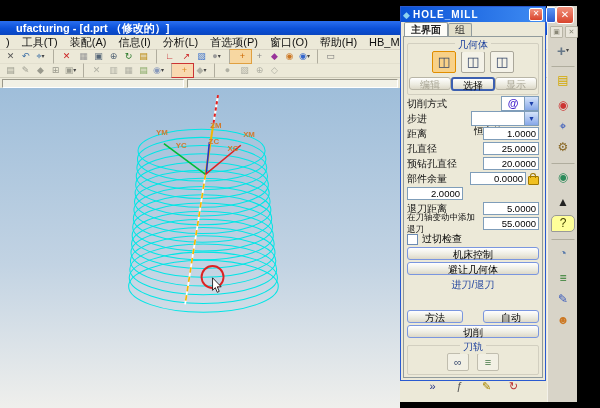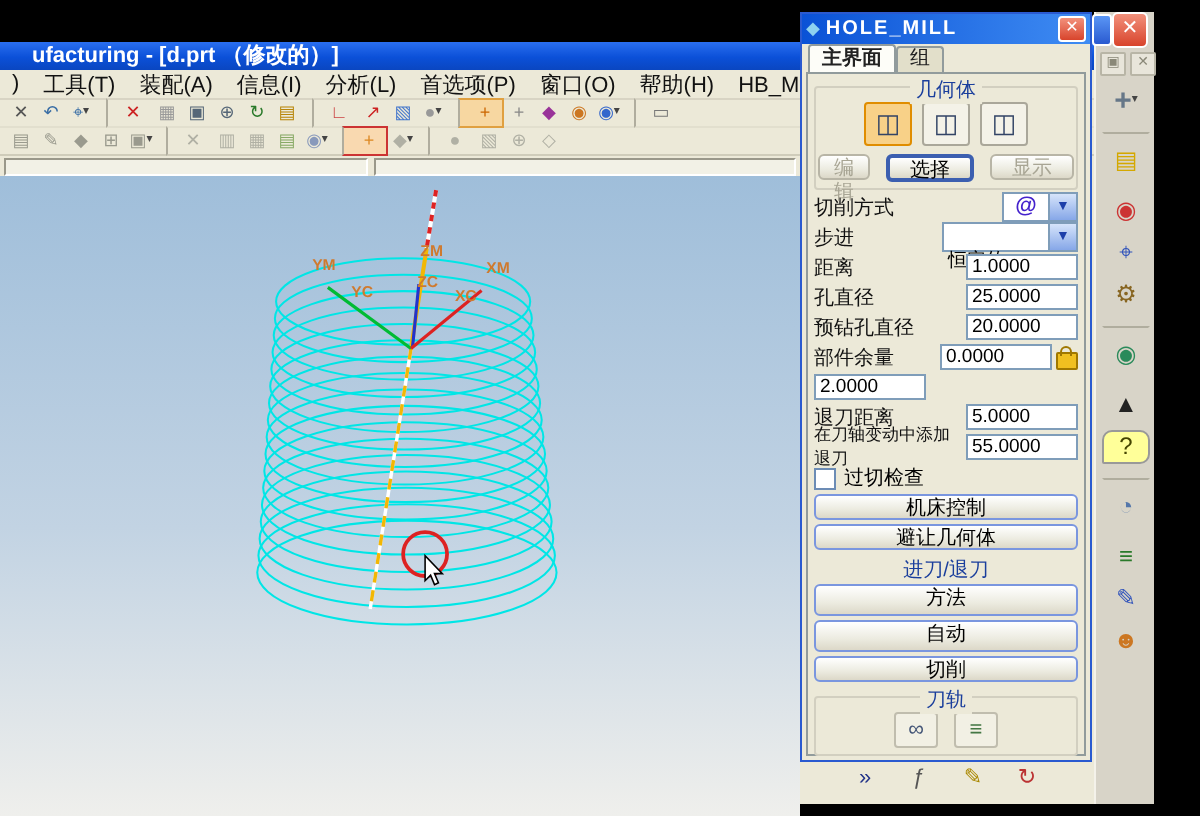--- a/index.html
+++ b/index.html
@@ -64,35 +64,35 @@
   #geo-btn-row{display:flex;justify-content:space-between;padding:2px 1px 3px;}
   .xp-btn{background:linear-gradient(180deg,#ffffff,#ecebe0 60%,#dcd8c8);
     border:1px solid #7a96df;border-radius:3px;font-size:10px;color:#000;
     text-align:center;height:13px;line-height:12px;font-family:inherit;}
   .xp-btn.disabled{color:#a8a594;border-color:#b8b5a6;}
   .xp-btn.focused{border:2px solid #3c5fb0;height:14px;line-height:11px;}
   .row{display:flex;align-items:center;margin-top:2px;height:13px;}
   .row .lbl{flex:1;color:#111;}
   .row .lbl.small{font-size:8.5px;}
   .fval{width:50px;height:11px;border:1px solid #7f9db9;background:#fff;font-size:9.5px;
-    text-align:left;padding:0 2px;font-family:inherit;box-sizing:content-box;}
+    text-align:right;padding:0 2px;font-family:inherit;box-sizing:content-box;}
   .combo{display:flex;height:13px;border:1px solid #7f9db9;background:#fff;}
   .combo .cval{padding:12px 2px;line-height:13px;font-size:9.5px;}
   .combo .carr{width:13px;background:linear-gradient(180deg,#d6e4fa,#86a7e8);
     border-left:1px solid #7f9db9;color:#1c3faa;font-size:7px;text-align:center;line-height:13px;}
   .spiral{width:22px;text-align:center;color:#4422cc;font-weight:bold;font-size:11px;line-height:13px;}
   .lock{display:inline-block;width:9px;height:7px;background:#f0c020;border:1px solid #a07800;
     border-radius:1px;position:relative;margin-left:2px;margin-top:3px;}
   .lock::before{content:"";position:absolute;left:1px;top:-4px;width:4px;height:4px;
     border:1.5px solid #a07800;border-bottom:none;border-radius:3px 3px 0 0;}
   .chk-row{display:flex;align-items:center;margin-top:3px;height:12px;}
   .chk{width:9px;height:9px;border:1px solid #6c8cb5;background:#fff;margin-right:4px;}
   .wide-btn{margin-top:2px;width:100%;}
   .ctr-label{text-align:center;color:#1a3e9c;margin-top:3px;}
-  .half-row{display:flex;gap:2px;margin-top:0;flex-direction:column;}
+  .half-row{display:flex;gap:20px;margin-top:18px;}
   .half-row .xp-btn{flex:1;}
   #tp-icons{display:flex;justify-content:center;gap:8px;padding:7px 0 3px;}
   .tp-btn{width:20px;height:16px;line-height:16px;text-align:center;font-size:11px;
     border:1px solid #c0bdae;background:#f2f0e4;border-radius:2px;}
   #dlg-bottom-icons{display:flex;justify-content:center;gap:9px;margin-top:4px;}
   .dbi{width:18px;height:15px;line-height:15px;text-align:center;font-size:11px;}
   
   #right-strip{left:547px;top:6px;width:30px;height:396px;background:#d8d4c8;
     border-left:1px solid #f4f2ea;box-sizing:border-box;z-index:30;}
   #win-ctrl{position:absolute;top:0;left:0;width:30px;height:20px;}
@@ -243,21 +243,21 @@
   <div id="dlg-panel">
     <div class="grp">
       <span class="grp-label">几何体</span>
       <div id="geo-icons">
 
       <span class="geo-btn hl">◫</span>
           <span class="geo-btn">◫</span>
           <span class="geo-btn">◫</span>
         </div>
       <div id="geo-btn-row">
-        <button class="xp-btn disabled" style="width:26px;">编辑</button>
+        <button class="xp-btn disabled" style="width:42px;">编辑</button>
         <button class="xp-btn focused" style="width:44px;">选择</button>
         <button class="xp-btn disabled" style="width:42px;">显示</button>
       </div>
     </div>
 
     <div class="row">
       <span class="lbl">切削方式</span>
       <span class="combo">
         <span class="spiral">@</span>
         <span class="carr">▼</span>

